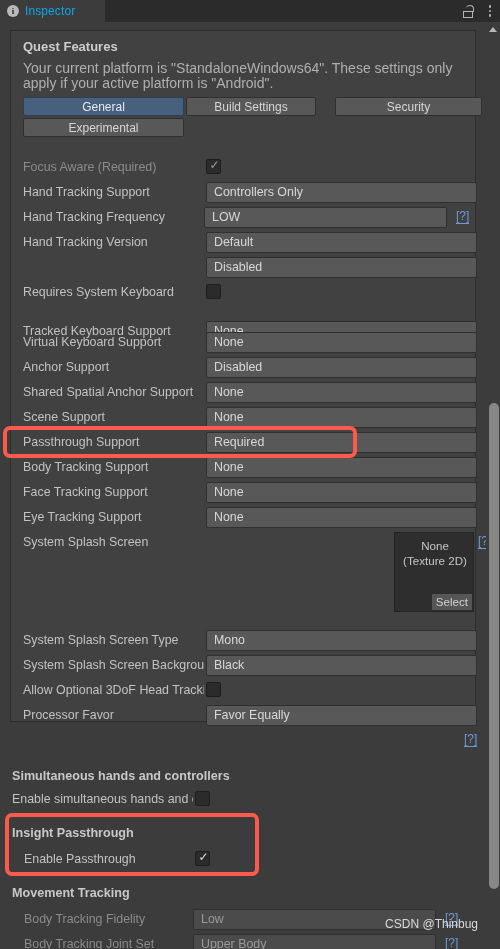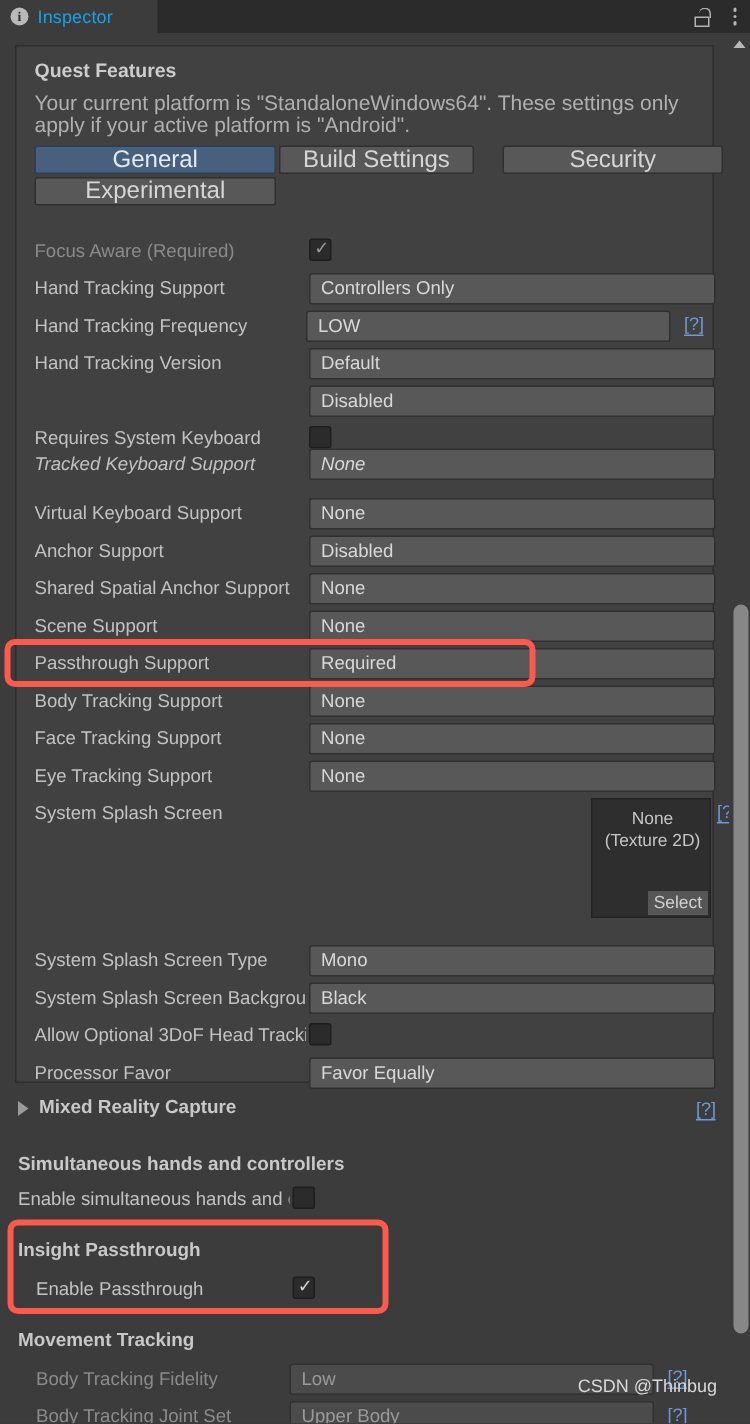--- a/index.html
+++ b/index.html
@@ -84,21 +84,21 @@
   .card-desc {
     position: absolute; left: 12px; top: 30px; width: 442px;
     font-size: 14px; color: #b0b0b0; line-height: 15px;
   }
   .tbtn {
     position: absolute;
     height: 19px;
     background: #585858;
     border: 1px solid #303030;
     border-radius: 2px;
-    color: #d6d6d6; font-size: 16px;
+    color: #d6d6d6; font-size: 12px;
     display: flex; align-items: center; justify-content: center;
   }
   .tbtn.active { background: #46607e; border-color: #2e4055; color: #e4eaf0; }
 
   
   .row {
     position: absolute;
     left: 12px; width: 454px; height: 25px;
   }
   .plabel {
@@ -276,21 +276,21 @@
         <div class="dropdown">Disabled</div>
       </div>
 
       <div class="row" style="top:249px;">
         <div class="plabel">Requires System Keyboard</div>
         <div class="checkbox">
             <span class="tick"></span>
           </div>
       </div>
 
-      <div class="row" style="top:266px;font-style:italic;">
+      <div class="row" style="top:288px;">
         <div class="plabel">Tracked Keyboard Support</div>
         <div class="dropdown">None</div>
       </div>
 
       <div class="row" style="top:299px;">
         <div class="plabel">Virtual Keyboard Support</div>
         <div class="dropdown">None</div>
       </div>
 
       <div class="row" style="top:324px;">
@@ -356,24 +356,20 @@
             <span class="tick"></span>
           </div>
       </div>
 
       <div class="row" style="top:672px;">
         <div class="plabel">Processor Favor</div>
         <div class="dropdown">Favor Equally</div>
       </div>
     </div>
 
-    <div class="sect" style="top:707px; padding-left:14px;">
-      <span class="foldout-tri"></span>
-      <span>Mixed Reality Capture</span>
-    </div>
     <div class="help" style="left:464px; top:711px;">[?]</div>
 
     <div class="sect" style="top:745px;">
       <span>Simultaneous hands and controllers</span>
     </div>
 
     <div class="row" style="top:765px;">
       <div class="plabel">Enable simultaneous hands and controllers</div>
       <div class="checkbox">
           <span class="tick"></span>

